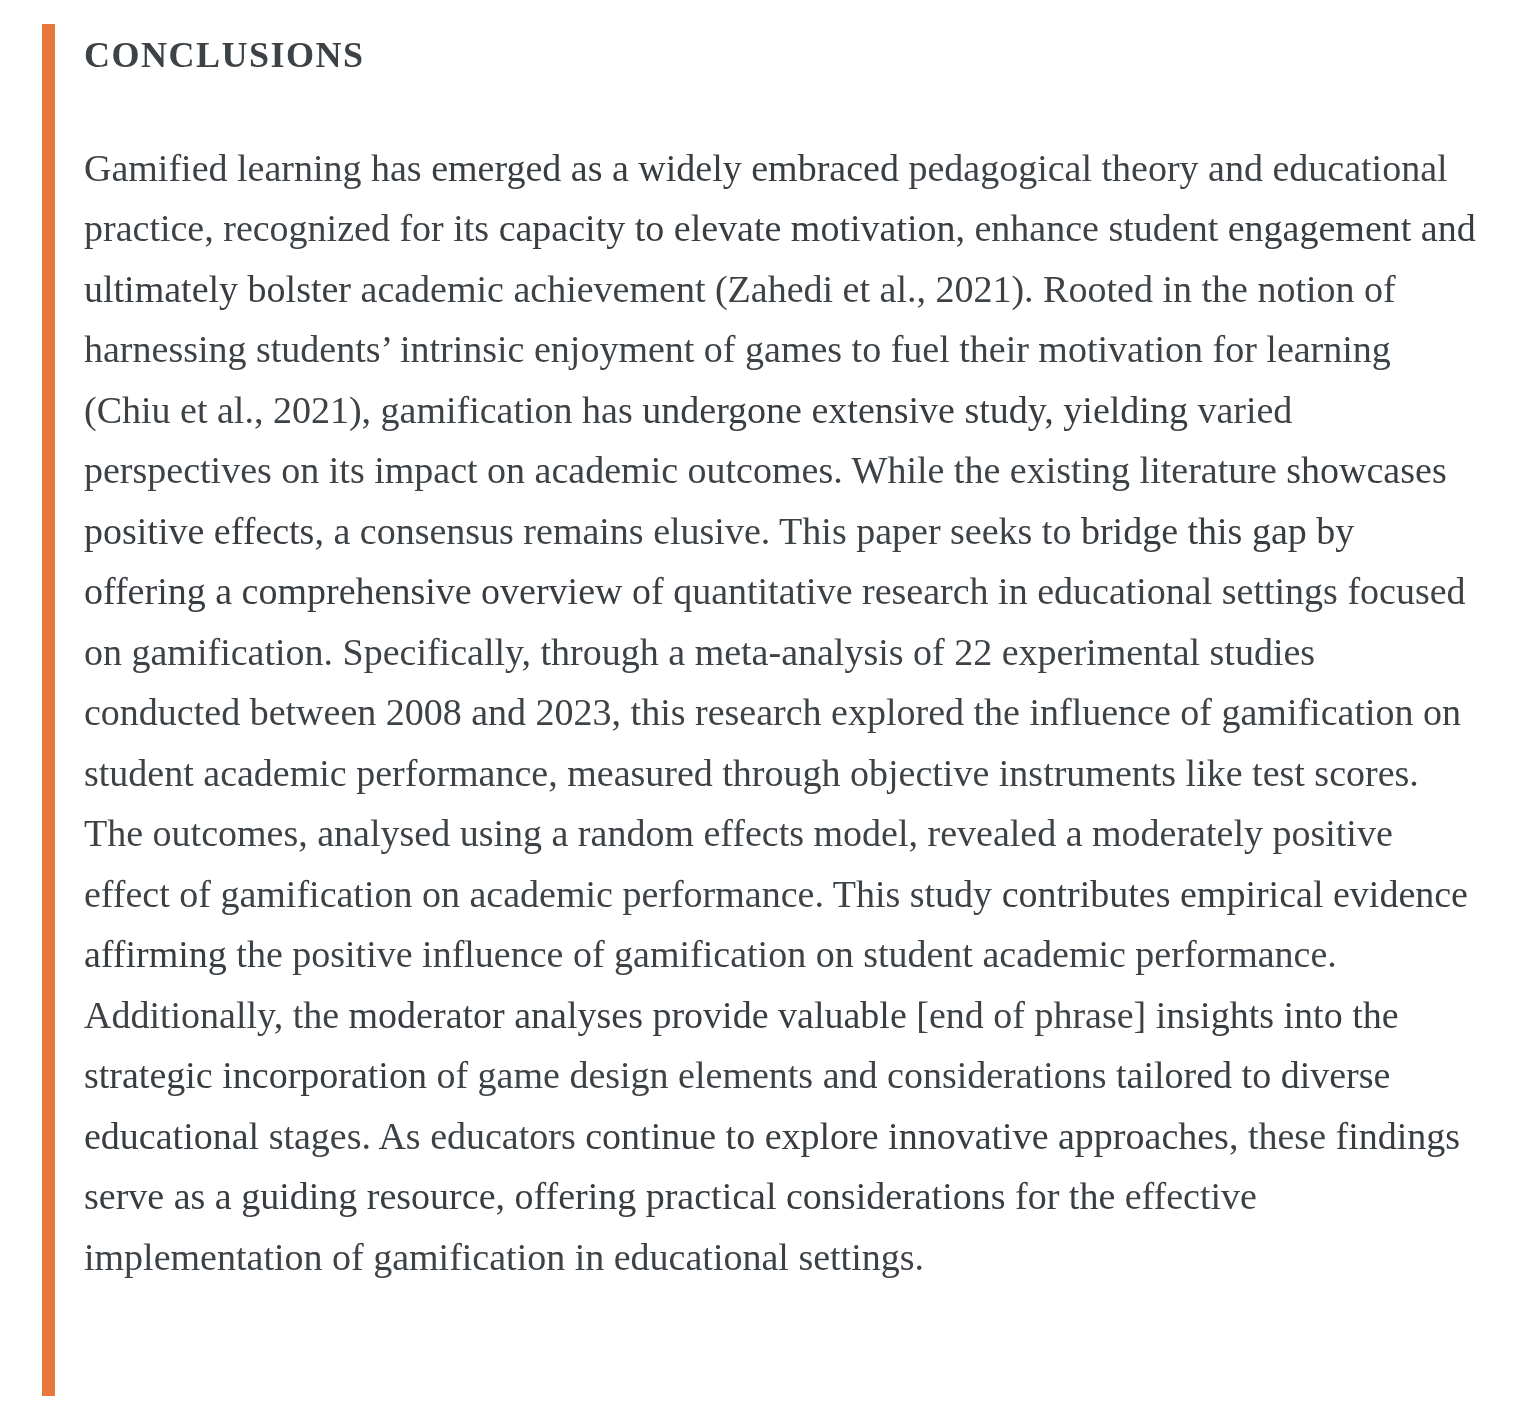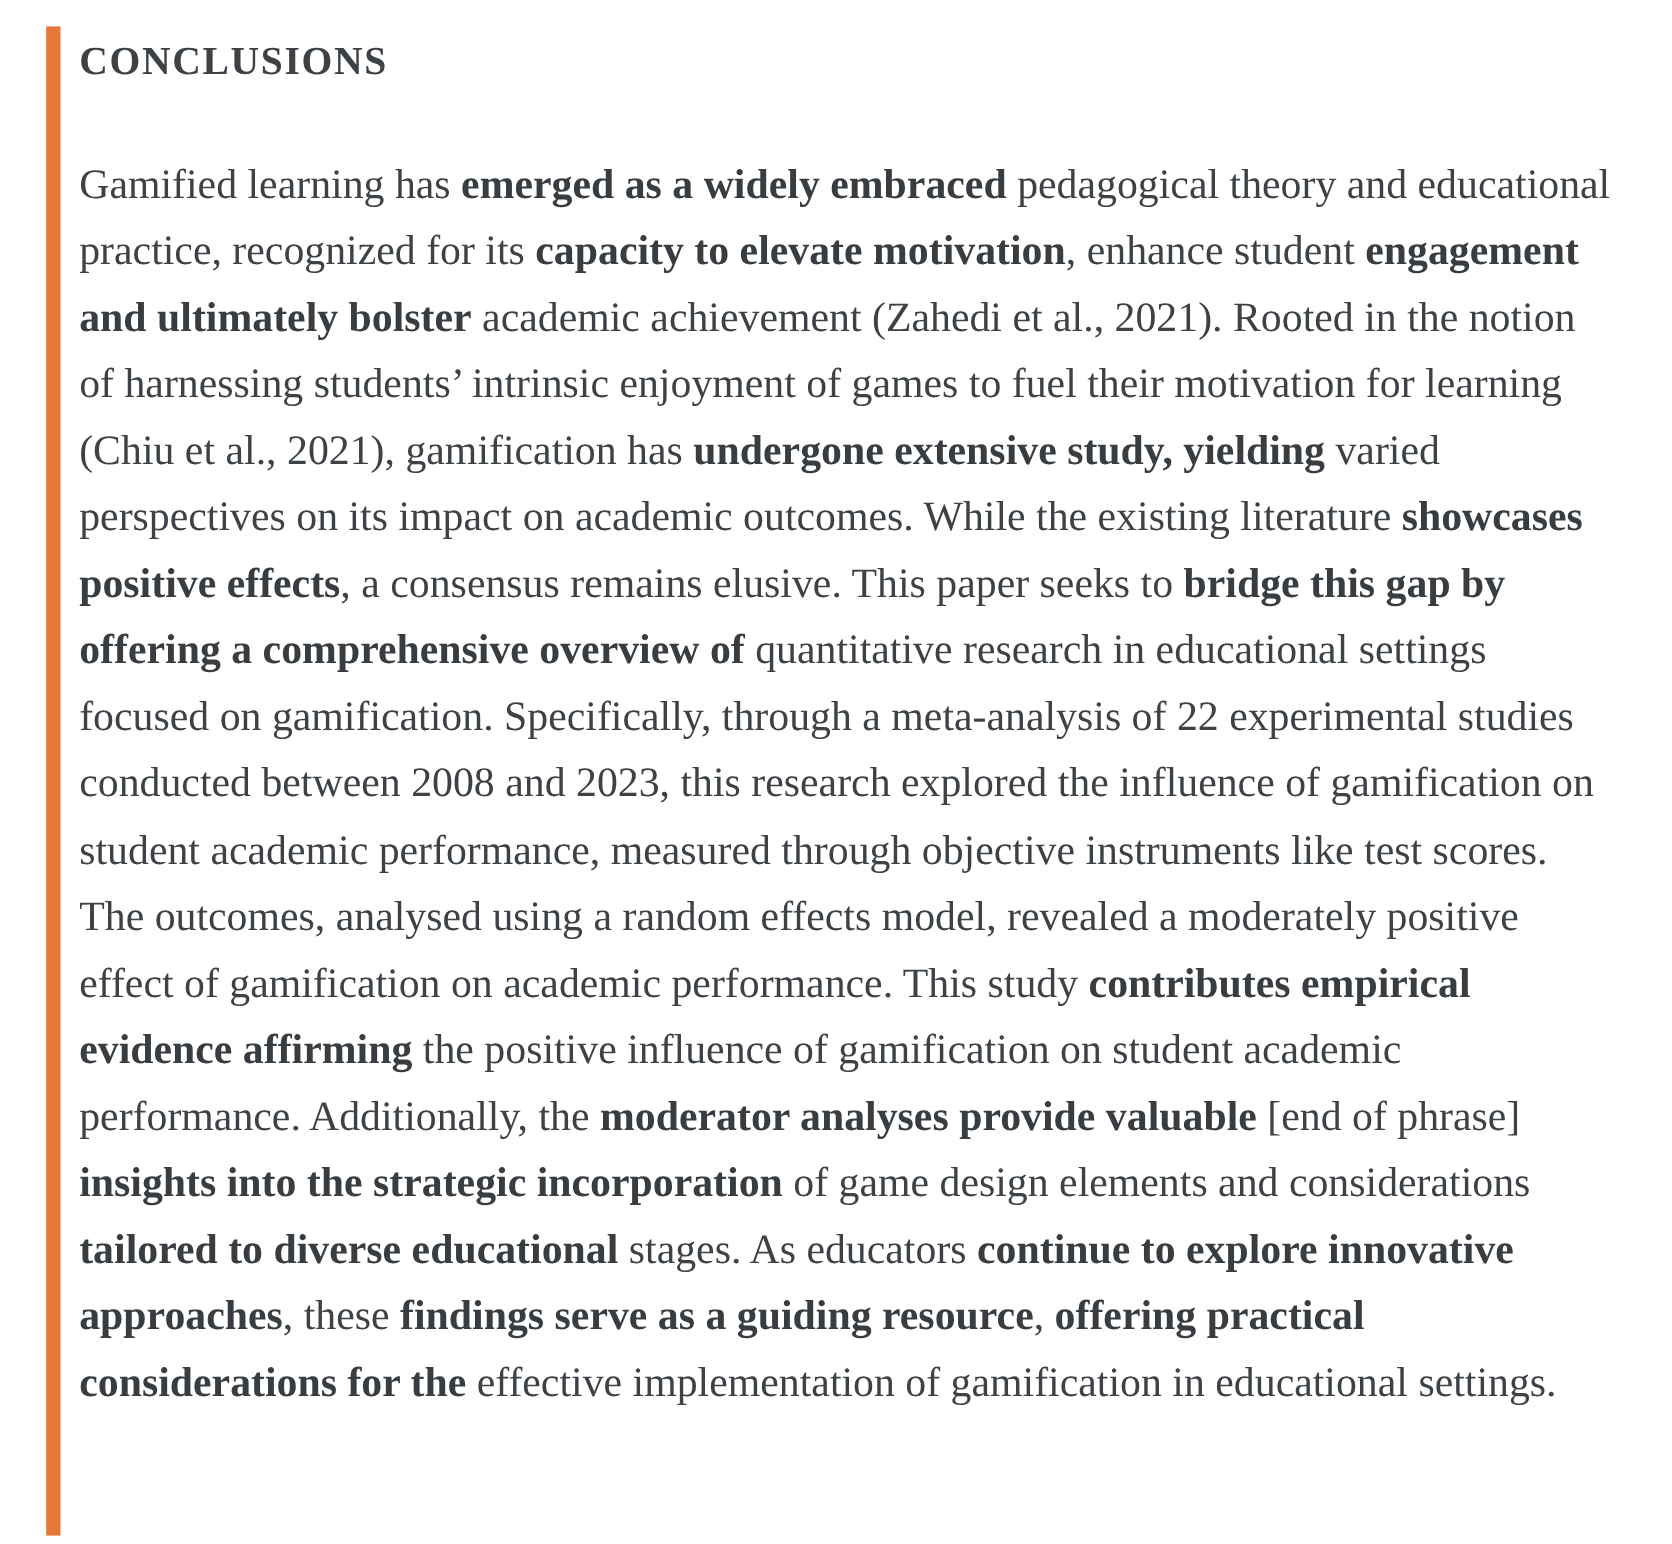--- a/index.html
+++ b/index.html
@@ -16,21 +16,21 @@
   }
   .accent-bar {
     position: absolute;
     left: 42px;
     top: 24px;
     width: 13px;
     height: 1372px;
   }
   .text-column {
     position: absolute;
-    left: 72px;
+    left: 84px;
     top: 36px;
     width: 1392px;
     color: #3D4247;
   }
   .section-heading {
     margin: 0;
     font-size: 36px;
     font-weight: 700;
     letter-spacing: 1.5px;
     line-height: 1.1;
@@ -38,21 +38,21 @@
   }
   .conclusions-paragraph {
     margin: 62px 0 0 0;
     font-size: 38px;
     line-height: 60.5px;
     font-weight: 400;
     color: #3D4247;
     text-align: left;
   }
   .conclusions-paragraph .bold {
-    font-weight: 700;
+    font-weight: 400;
     color: #383D42;
   }
 </style>
 </head>
 <body style="background: rgb(255, 255, 255);">
 
 <div class="accent-bar" style="background: rgb(232, 119, 60);"></div>
 
 <div class="text-column" style="color: rgb(61, 66, 71);">
   <h2 class="section-heading">CONCLUSIONS</h2>

